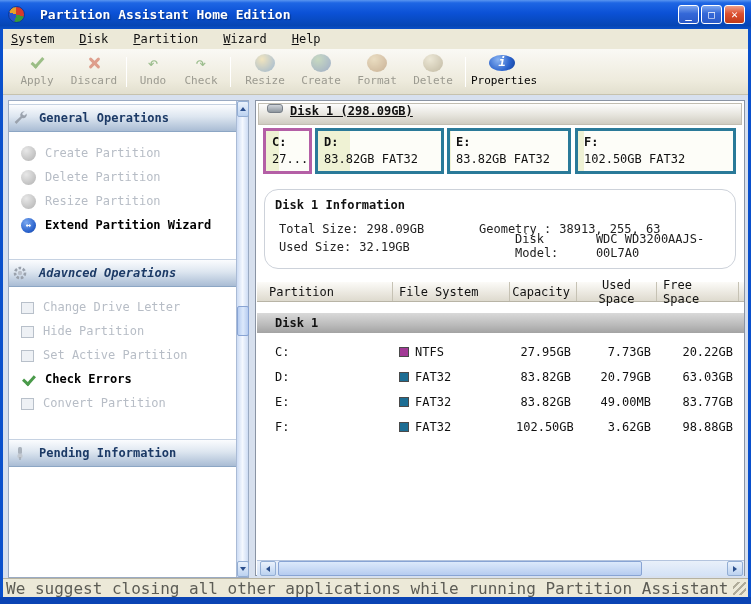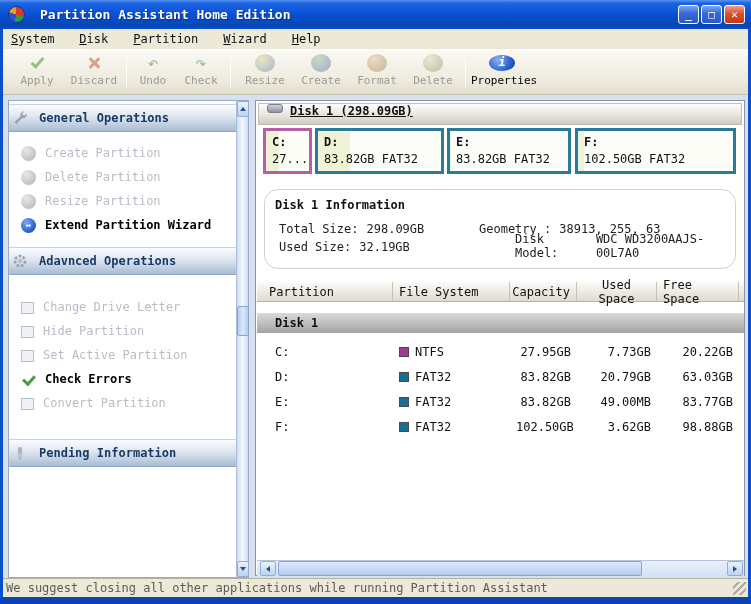--- a/index.html
+++ b/index.html
@@ -128,21 +128,21 @@
     background:linear-gradient(180deg,#e9f0fa,#d4e2f6); border-top:1px solid #b4c4de; }
   .hbtn { position:absolute; top:0; width:16px; height:15px;
     background:linear-gradient(180deg,#eaf2fc,#bcd2f0); border:1px solid #93aed4; border-radius:2px;
     display:flex; align-items:center; justify-content:center; }
   .hthumb { position:absolute; top:0; left:21px; width:364px; height:15px;
     background:linear-gradient(180deg,#dcE9fb,#b6ccf0); border:1px solid #88a4d4; border-radius:2px; }
 
   
   .statusbar { left:3px; top:578px; width:745px; height:19px; background:#ece9d8;
     border-top:1px solid #b6b2a0; display:flex; align-items:center; padding-left:3px;
-    color:#5c5c55; font-size:12px; }
+    color:#5c5c55; font-size:16px; }
   .grip { position:absolute; right:2px; bottom:2px; width:13px; height:13px;
     background:repeating-linear-gradient(135deg, transparent 0 3px, #b0ac9a 3px 5px); }
   svg { display:block; }
 </style>
 </head>
 <body>
 
 <div id="app">
 
   <div class="abs titlebar">
@@ -243,21 +243,21 @@
     </div>
     <div class="side-item" style="top:88px;">
       <span class="iicon icon-blob-gray"></span>
       <span class="ilabel">Resize Partition</span>
     </div>
     <div class="side-item enabled" style="top:112px;">
       <span class="iicon icon-round-blue">↔</span>
       <span class="ilabel">Extend Partition Wizard</span>
     </div>
 
-    <div class="sec-header" style="top:146px;">
+    <div class="sec-header" style="top:158px;font-style:italic;">
       <span class="sicon">
         <svg width="16" height="16" viewBox="0 0 16 16">
           <circle cx="8" cy="8" r="5" fill="none" stroke="#9aa2ad" stroke-width="2.6" stroke-dasharray="2.6 1.7"></circle>
           <circle cx="8" cy="8" r="2.2" fill="#b8bec8"></circle>
         </svg>
       </span>
       <span class="sec-title">Adavnced Operations</span>
     </div>
     <div class="side-item" style="top:194px;">
       <span class="iicon icon-sq-gray"></span>

